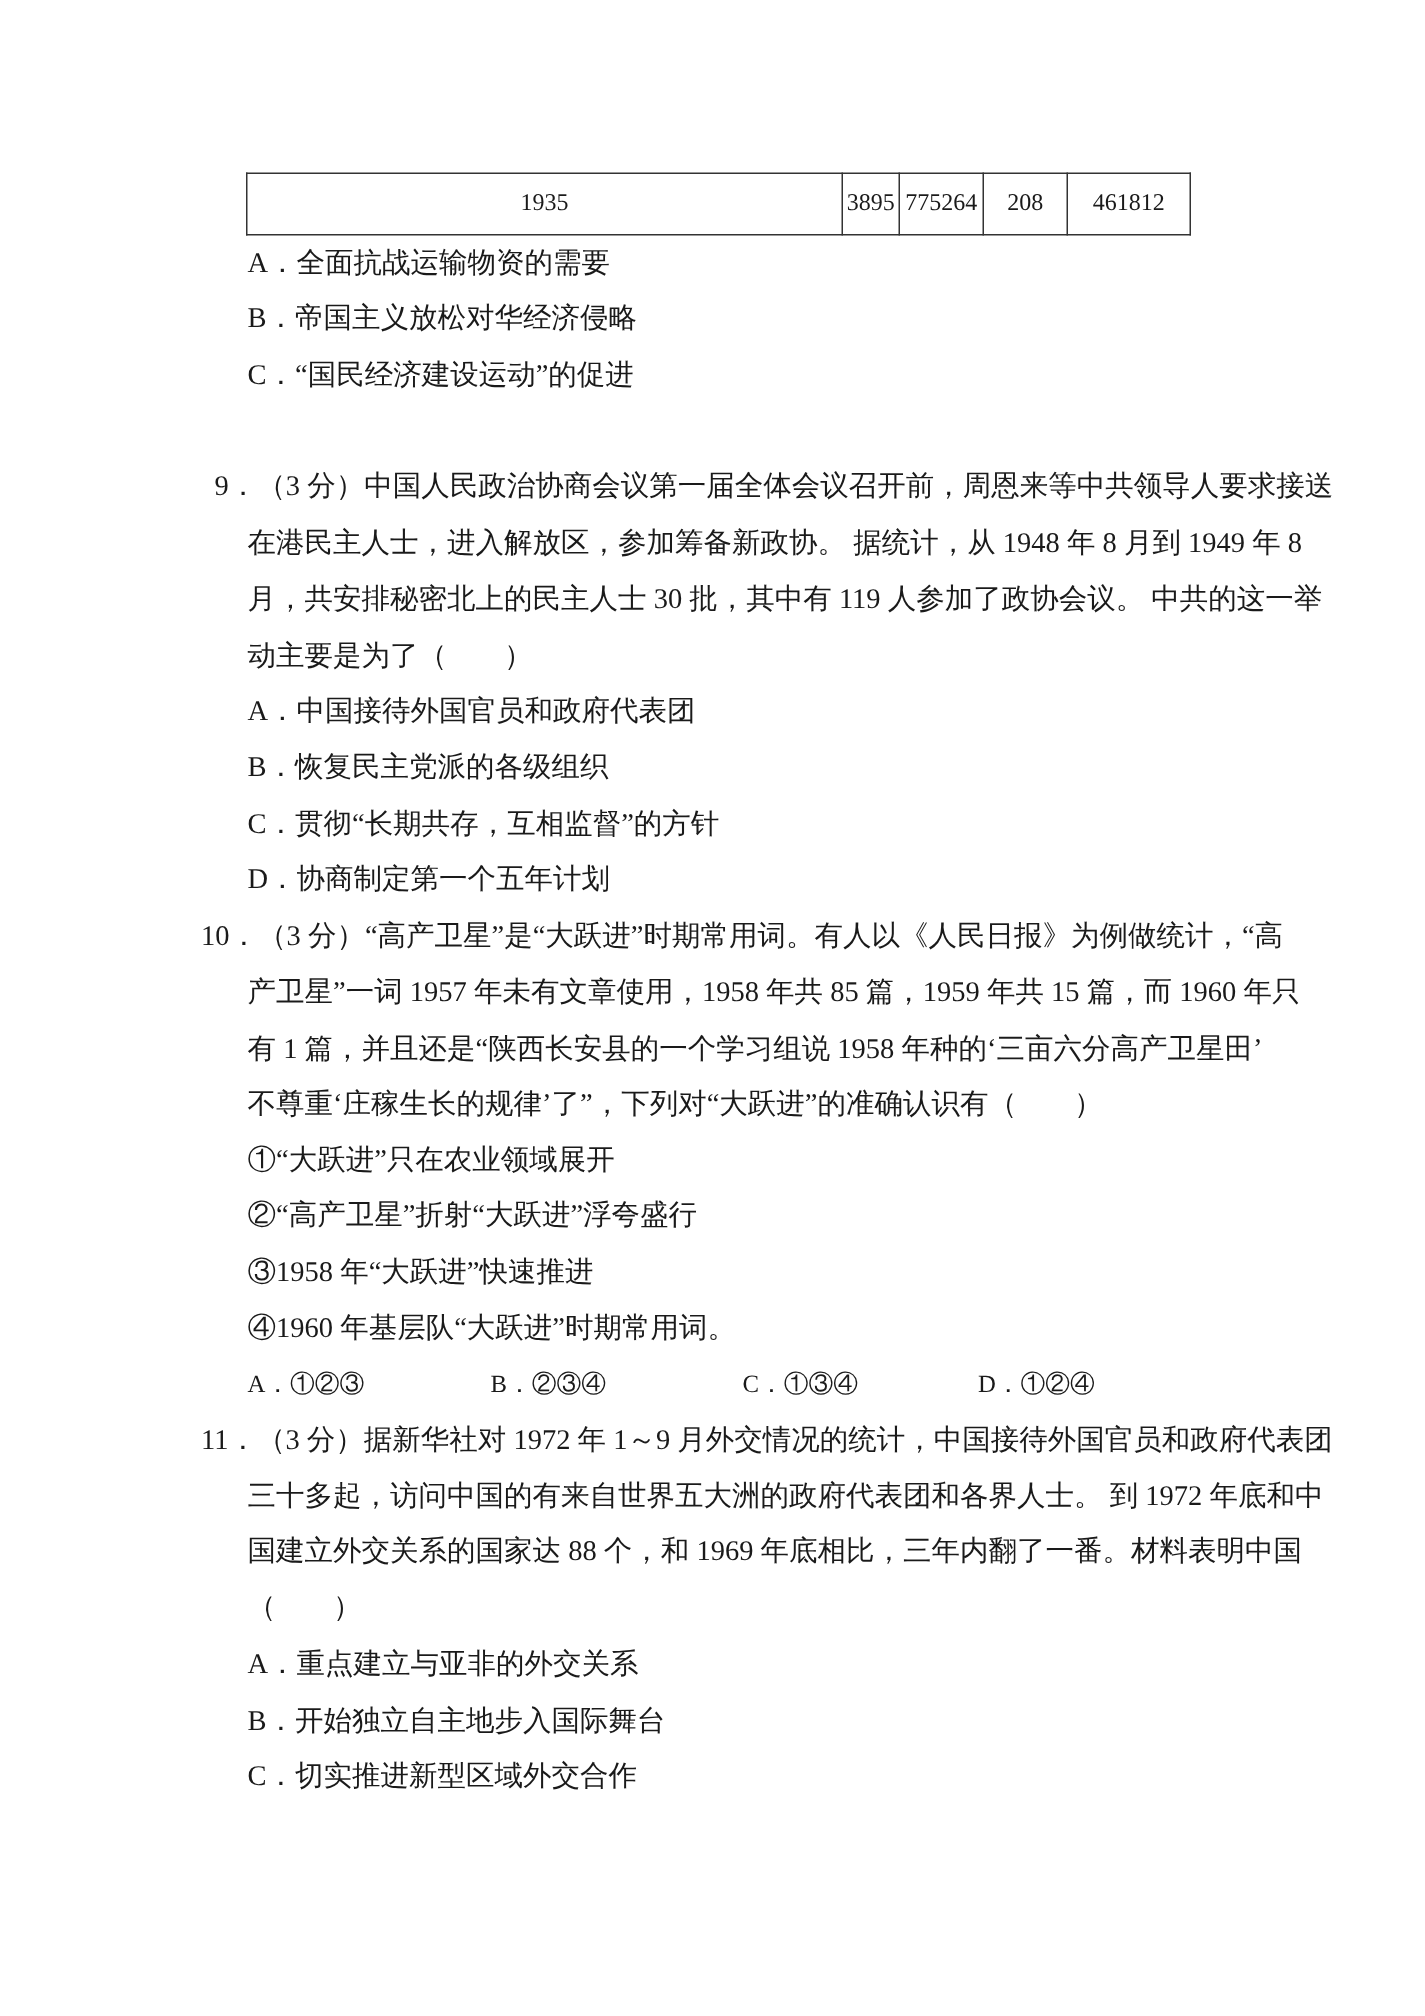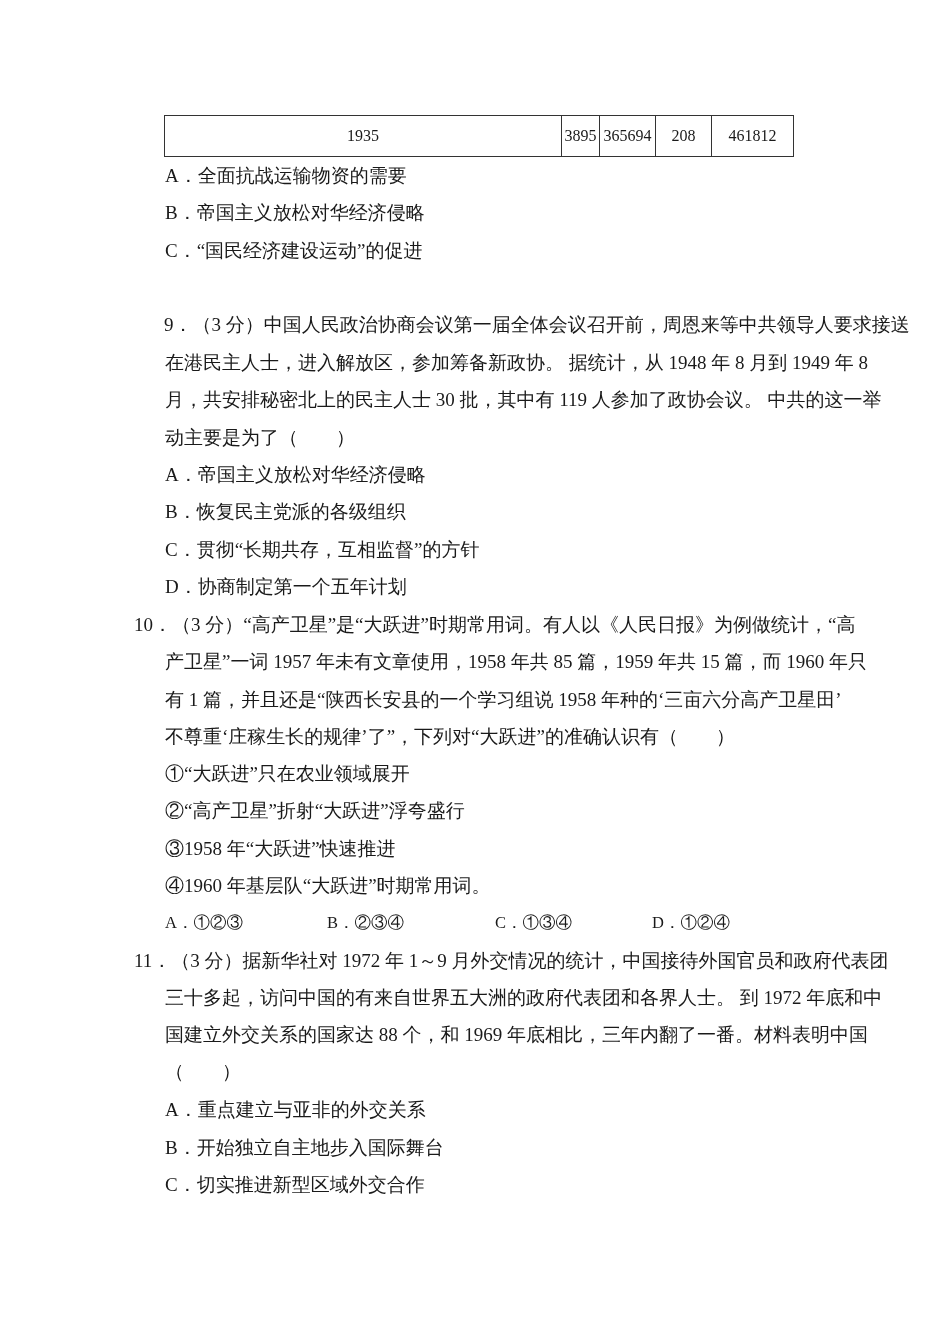--- a/index.html
+++ b/index.html
@@ -37,21 +37,21 @@
     white-space: nowrap;
   }
   .line {
     position: absolute;
     font-size: 19px;
     line-height: 22px;
     white-space: nowrap;
   }
   .opt { left: 165px; }
   .cont { left: 165px; }
-  .qhead { left: 143px; margin-left: 21px; }
+  .qhead { left: 143px; }
   .qhead10 { left: 134px; }
   .qhead11 { left: 134px; }
   .choices-row {
     position: absolute;
     top: 912px;
     left: 165px;
     font-size: 16.5px;
     line-height: 22px;
     white-space: nowrap;
   }
@@ -62,36 +62,36 @@
 </head>
 <body>
 
 <div class="page">
 
   <table class="data-table">
     <tbody>
         <tr>
       <td style="width:396px">1935</td>
       <td style="width:37px">3895</td>
-      <td style="width:55px">365694</td>
+      <td style="width:55px">775264</td>
       <td style="width:55px">208</td>
       <td style="width:81px">461812</td>
     </tr>
   </tbody>
     </table>
 
   <div class="line opt" style="top:165px">A．全面抗战运输物资的需要</div>
   <div class="line opt" style="top:202px">B．帝国主义放松对华经济侵略</div>
   <div class="line opt" style="top:240px">C．“国民经济建设运动”的促进</div>
 
   <div class="line qhead" style="top:314px">9．（3 分）中国人民政治协商会议第一届全体会议召开前，周恩来等中共领导人要求接送</div>
   <div class="line cont" style="top:352px">在港民主人士，进入解放区，参加筹备新政协。 据统计，从 1948 年 8 月到 1949 年 8</div>
   <div class="line cont" style="top:389px">月，共安排秘密北上的民主人士 30 批，其中有 119 人参加了政协会议。 中共的这一举</div>
   <div class="line cont" style="top:427px">动主要是为了（　　）</div>
-  <div class="line opt" style="top:464px">A．帝国主义放松对华经济侵略</div>
+  <div class="line opt" style="top:464px">A．中国接待外国官员和政府代表团</div>
   <div class="line opt" style="top:501px">B．恢复民主党派的各级组织</div>
   <div class="line opt" style="top:539px">C．贯彻“长期共存，互相监督”的方针</div>
   <div class="line opt" style="top:576px">D．协商制定第一个五年计划</div>
 
   <div class="line qhead10" style="top:614px">10．（3 分）“高产卫星”是“大跃进”时期常用词。有人以《人民日报》为例做统计，“高</div>
   <div class="line cont" style="top:651px">产卫星”一词 1957 年未有文章使用，1958 年共 85 篇，1959 年共 15 篇，而 1960 年只</div>
   <div class="line cont" style="top:689px">有 1 篇，并且还是“陕西长安县的一个学习组说 1958 年种的‘三亩六分高产卫星田’</div>
   <div class="line cont" style="top:726px">不尊重‘庄稼生长的规律’了”，下列对“大跃进”的准确认识有（　　）</div>
   <div class="line opt" style="top:763px">①“大跃进”只在农业领域展开</div>
   <div class="line opt" style="top:800px">②“高产卫星”折射“大跃进”浮夸盛行</div>

